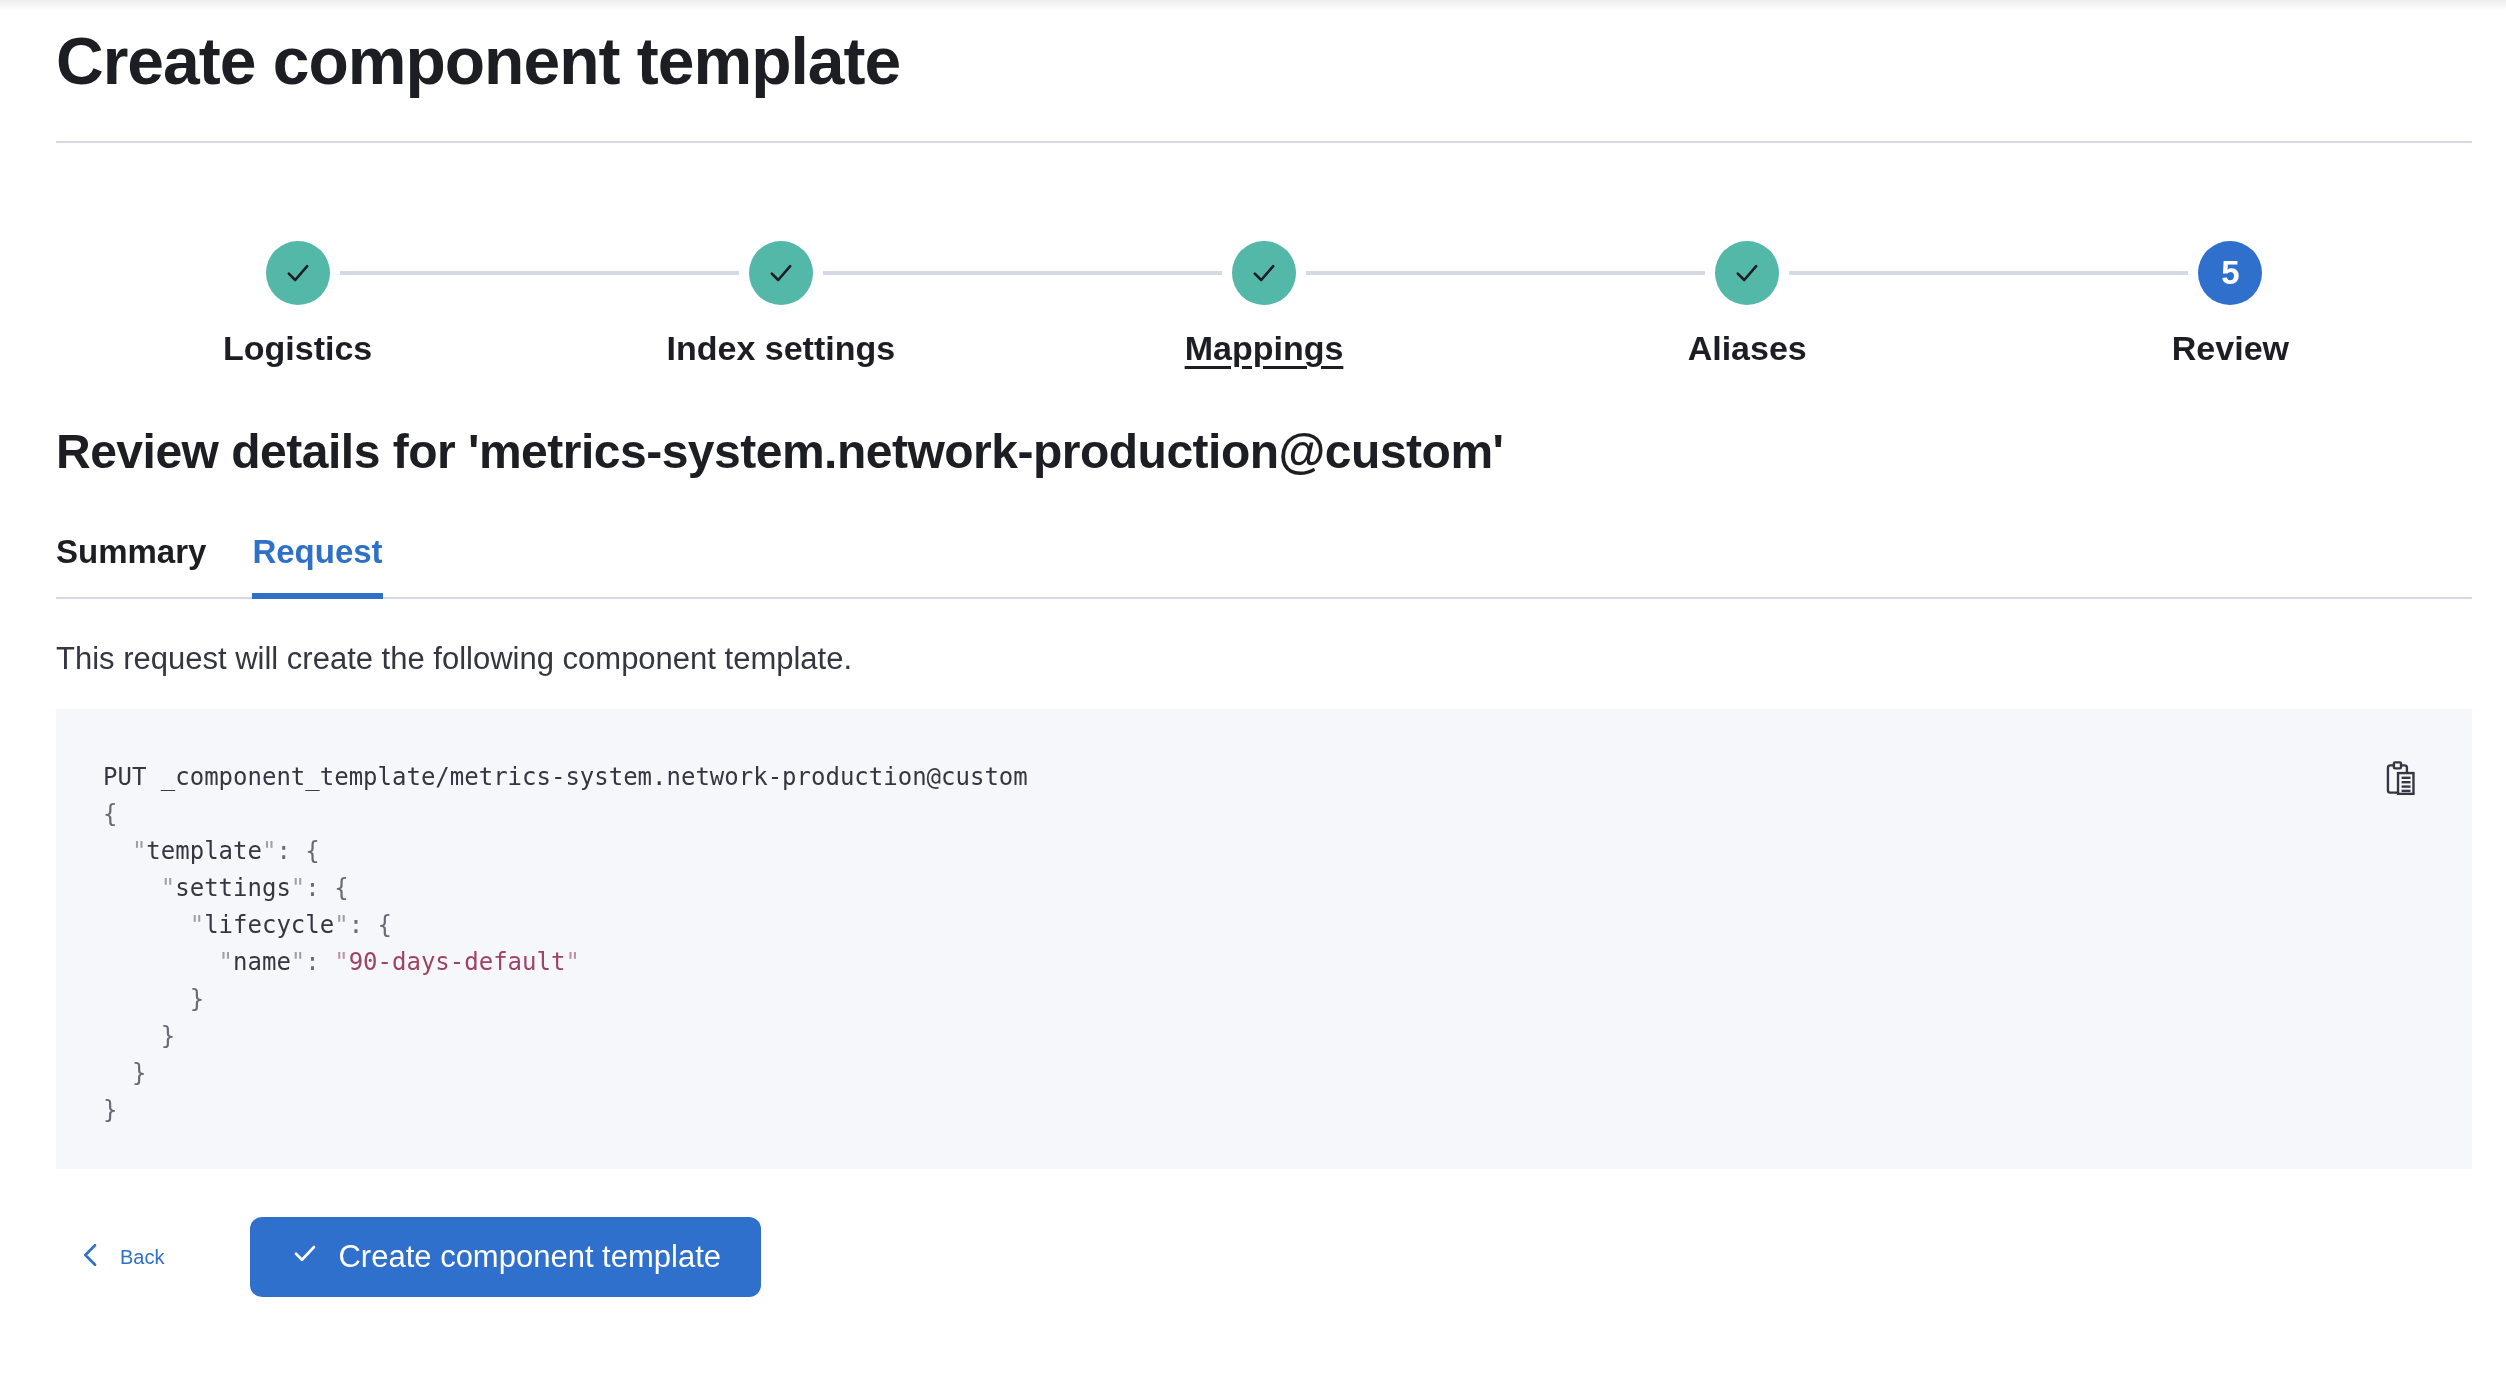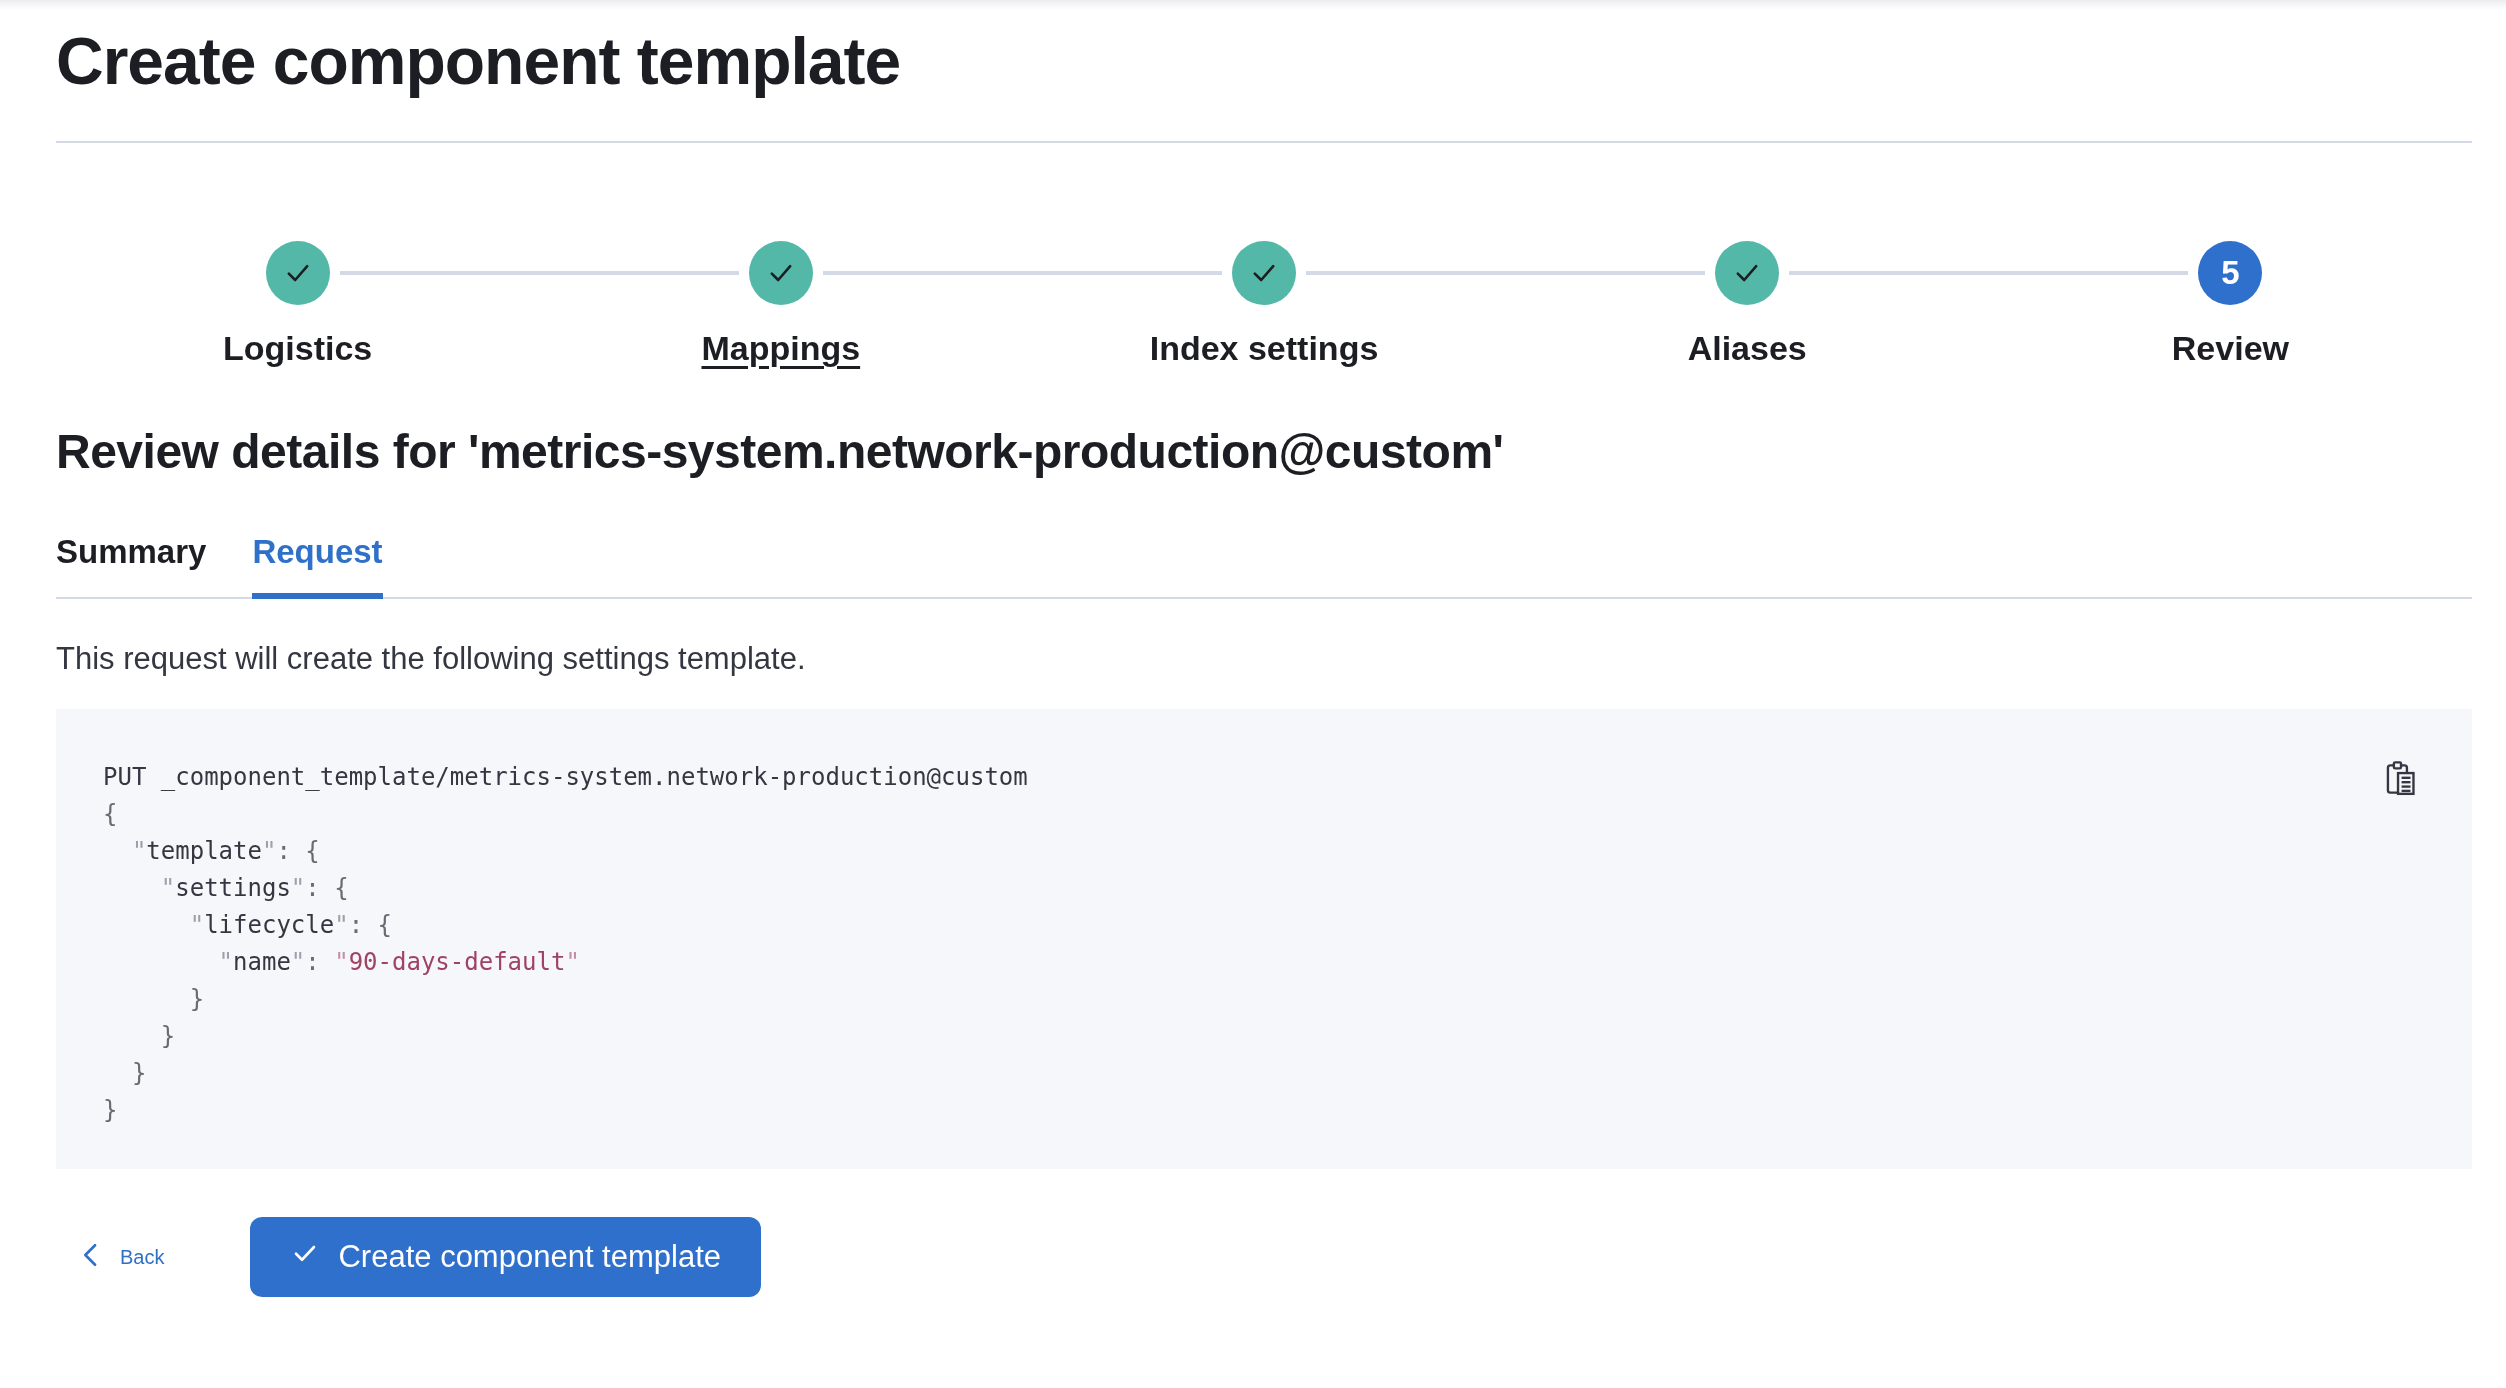--- a/index.html
+++ b/index.html
@@ -181,29 +181,29 @@
           </svg>
         </div>
         <div class="step-label">Logistics</div>
       </div>
       <div class="step">
         <div class="step-circle complete">
           <svg width="32" height="32" viewBox="0 0 16 16" fill="none">
             <path d="M3.4 8.3 L6.6 11.5 L12.6 4.6" stroke="#1C1E24" stroke-width="1.3" stroke-linecap="round" stroke-linejoin="round"></path>
           </svg>
         </div>
+        <div class="step-label">Index settings</div>
+      </div>
+      <div class="step">
+        <div class="step-circle complete">
+          <svg width="32" height="32" viewBox="0 0 16 16" fill="none">
+            <path d="M3.4 8.3 L6.6 11.5 L12.6 4.6" stroke="#1C1E24" stroke-width="1.3" stroke-linecap="round" stroke-linejoin="round"></path>
+          </svg>
+        </div>
         <div class="step-label underline">Mappings</div>
-      </div>
-      <div class="step">
-        <div class="step-circle complete">
-          <svg width="32" height="32" viewBox="0 0 16 16" fill="none">
-            <path d="M3.4 8.3 L6.6 11.5 L12.6 4.6" stroke="#1C1E24" stroke-width="1.3" stroke-linecap="round" stroke-linejoin="round"></path>
-          </svg>
-        </div>
-        <div class="step-label">Index settings</div>
       </div>
       <div class="step">
         <div class="step-circle complete">
           <svg width="32" height="32" viewBox="0 0 16 16" fill="none">
             <path d="M3.4 8.3 L6.6 11.5 L12.6 4.6" stroke="#1C1E24" stroke-width="1.3" stroke-linecap="round" stroke-linejoin="round"></path>
           </svg>
         </div>
         <div class="step-label">Aliases</div>
       </div>
       <div class="step last">
@@ -212,21 +212,21 @@
       </div>
     </div>
 
   <h2 class="review-heading">Review details for 'metrics-system.network-production@custom'</h2>
 
   <div class="tabs">
       <div class="tab">Summary</div>
       <div class="tab active">Request</div>
     </div>
 
-  <p class="review-description">This request will create the following settings template.</p>
+  <p class="review-description">This request will create the following component template.</p>
 
   <div class="code-block">
     <pre><div class="code-line"><span class="tok-plain">PUT _component_template/metrics-system.network-production@custom</span></div><div class="code-line"><span class="tok-p">{</span></div><div class="code-line"><span class="tok-plain">  </span><span class="tok-q">"</span><span class="tok-k">template</span><span class="tok-q">"</span><span class="tok-p">: {</span></div><div class="code-line"><span class="tok-plain">    </span><span class="tok-q">"</span><span class="tok-k">settings</span><span class="tok-q">"</span><span class="tok-p">: {</span></div><div class="code-line"><span class="tok-plain">      </span><span class="tok-q">"</span><span class="tok-k">lifecycle</span><span class="tok-q">"</span><span class="tok-p">: {</span></div><div class="code-line"><span class="tok-plain">        </span><span class="tok-q">"</span><span class="tok-k">name</span><span class="tok-q">"</span><span class="tok-p">: </span><span class="tok-sq">"</span><span class="tok-s">90-days-default</span><span class="tok-sq">"</span></div><div class="code-line"><span class="tok-p">      }</span></div><div class="code-line"><span class="tok-p">    }</span></div><div class="code-line"><span class="tok-p">  }</span></div><div class="code-line"><span class="tok-p">}</span></div></pre>
     <button class="copy-button" aria-label="Copy to clipboard">
       <span>
         <svg width="38" height="38" viewBox="0 0 32 32" fill="none">
           <rect x="5" y="4.5" width="16" height="23" rx="2" stroke="#343741" stroke-width="2"></rect>
           <rect x="10" y="2" width="6" height="5" rx="1" fill="#F6F7FA" stroke="#343741" stroke-width="2"></rect>
           <rect x="13.5" y="11" width="13" height="17.5" fill="#F6F7FA" stroke="#343741" stroke-width="2"></rect>
           <line x1="16.5" y1="15" x2="24" y2="15" stroke="#343741" stroke-width="2"></line>

